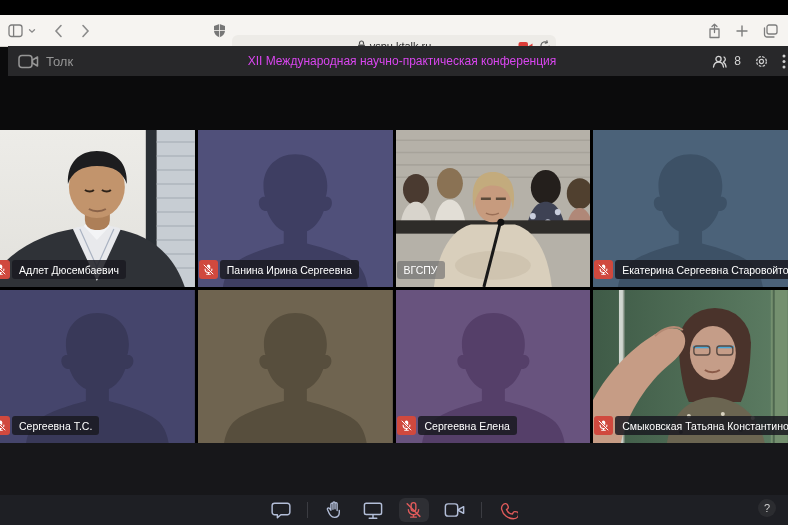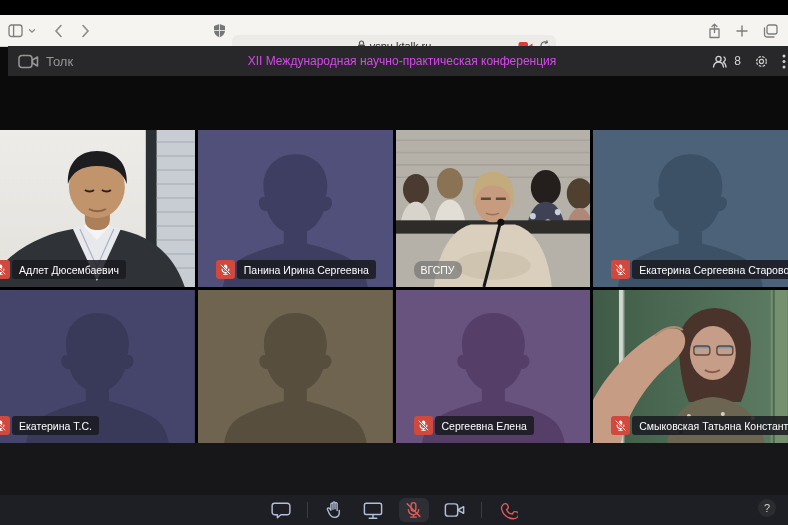--- a/index.html
+++ b/index.html
@@ -26,27 +26,27 @@
     color:#d946ef;font-size:12px;pointer-events:none;}
   .hdr-right{position:absolute;right:10px;top:0;height:30px;display:flex;align-items:center;gap:13px;}
   .ppl{display:flex;align-items:center;gap:4px;color:#d5d5d5;font-size:12px;}
 
   
   .vgrid{position:absolute;top:130px;left:0;width:788px;height:313px;display:grid;
     grid-template-columns:repeat(4,1fr);grid-template-rows:157px 153px;gap:3px;background:#000;}
   .tile{position:relative;overflow:hidden;background:#333;padding-left:7px;}
   .tile.active{outline:2px solid #3e8cf2;outline-offset:-2px;}
   .scene-holder, .scene-holder svg{position:absolute;inset:0;width:100%;height:100%;}
-  .label{position:absolute;left:18px;bottom:8px;display:flex;align-items:stretch;gap:2px;max-width:100%;}
+  .label{position:absolute;left:1px;bottom:8px;display:flex;align-items:stretch;gap:2px;max-width:100%;}
   .tile.edge .label{left:-9px;}
   .mic-badge{width:19px;height:19px;background:#d0493e;border-radius:3px;display:flex;
     align-items:center;justify-content:center;flex:0 0 19px;}
   .label-text{background:rgba(26,26,33,.85);border-radius:3px;color:#fff;font-size:10.5px;
     padding:3px 7px;white-space:nowrap;display:flex;align-items:center;gap:5px;}
-  .label.plain .label-text{background:rgba(110,110,110,.65);border-radius:8px;}
+  .label.plain .label-text{background:rgba(110,110,110,.65);}
 
   
   .lower{position:absolute;top:443px;left:0;width:788px;height:82px;background:#17171a;}
   .bottom-bar{position:absolute;bottom:0;left:0;width:788px;height:30px;background:#1e1f24;
     display:flex;align-items:center;justify-content:center;gap:13px;}
   .tb-btn{display:flex;align-items:center;justify-content:center;width:26px;height:24px;border-radius:6px;}
   .tb-btn.mic{background:#2e2f34;width:30px;}
   .tb-div{width:1px;height:16px;background:#3b3c42;}
   .help-btn{position:absolute;right:12px;bottom:8px;width:18px;height:18px;border-radius:50%;
     background:#2b2c30;color:#cfcfcf;font-size:11px;display:flex;align-items:center;justify-content:center;}
@@ -295,21 +295,21 @@
       <span class="mic-badge">
         <svg width="13" height="13" viewBox="0 0 16 16">
           <rect x="5.9" y="1.8" width="4.2" height="7.6" rx="2.1" fill="#fff"></rect>
           <path d="M3.8 7.5a4.2 4.2 0 0 0 8.4 0" stroke="#fff" stroke-width="1.3" fill="none" stroke-linecap="round"></path>
           <path d="M8 11.7v2.2M5.8 13.9h4.4" stroke="#fff" stroke-width="1.3" stroke-linecap="round"></path>
           <path d="M2.5 2.5l11 11" stroke="#d0493e" stroke-width="2.6" stroke-linecap="round"></path>
           <path d="M2.5 2.5l11 11" stroke="#fff" stroke-width="1.2" stroke-linecap="round"></path>
         </svg>
       </span>
       <span class="label-text">
-        <span class="name-text">Екатерина Т.С.</span>
+        <span class="name-text">Сергеевна Т.С.</span>
 
       </span>
     </div>
   </div>
       <div class="tile">
     <div class="scene-holder">
           <svg viewBox="0 0 195 155" preserveAspectRatio="xMidYMid slice">
     <rect class="av-bg" width="195" height="155" fill="#6f6450"></rect>
     <path class="av-fg" fill="#574e3d" d="M97.5 24C79 24 66 37 66 55c0 4 .5 8 1.5 11-4-.5-6.5 2.5-6 7 .5 4.5 4 7.5 8 7 3.5 10 9.5 17 16.5 20v12c-16 4-38 11-48 19-8 6-11 17-12 24h143c-1-7-4-18-12-24-10-8-32-15-48-19V100c7-3 13-10 16.5-20 4 .5 7.5-2.5 8-7 .5-4.5-2-7.5-6-7 1-3 1.5-7 1.5-11 0-18-13-31-31.5-31z"></path>
   </svg>

